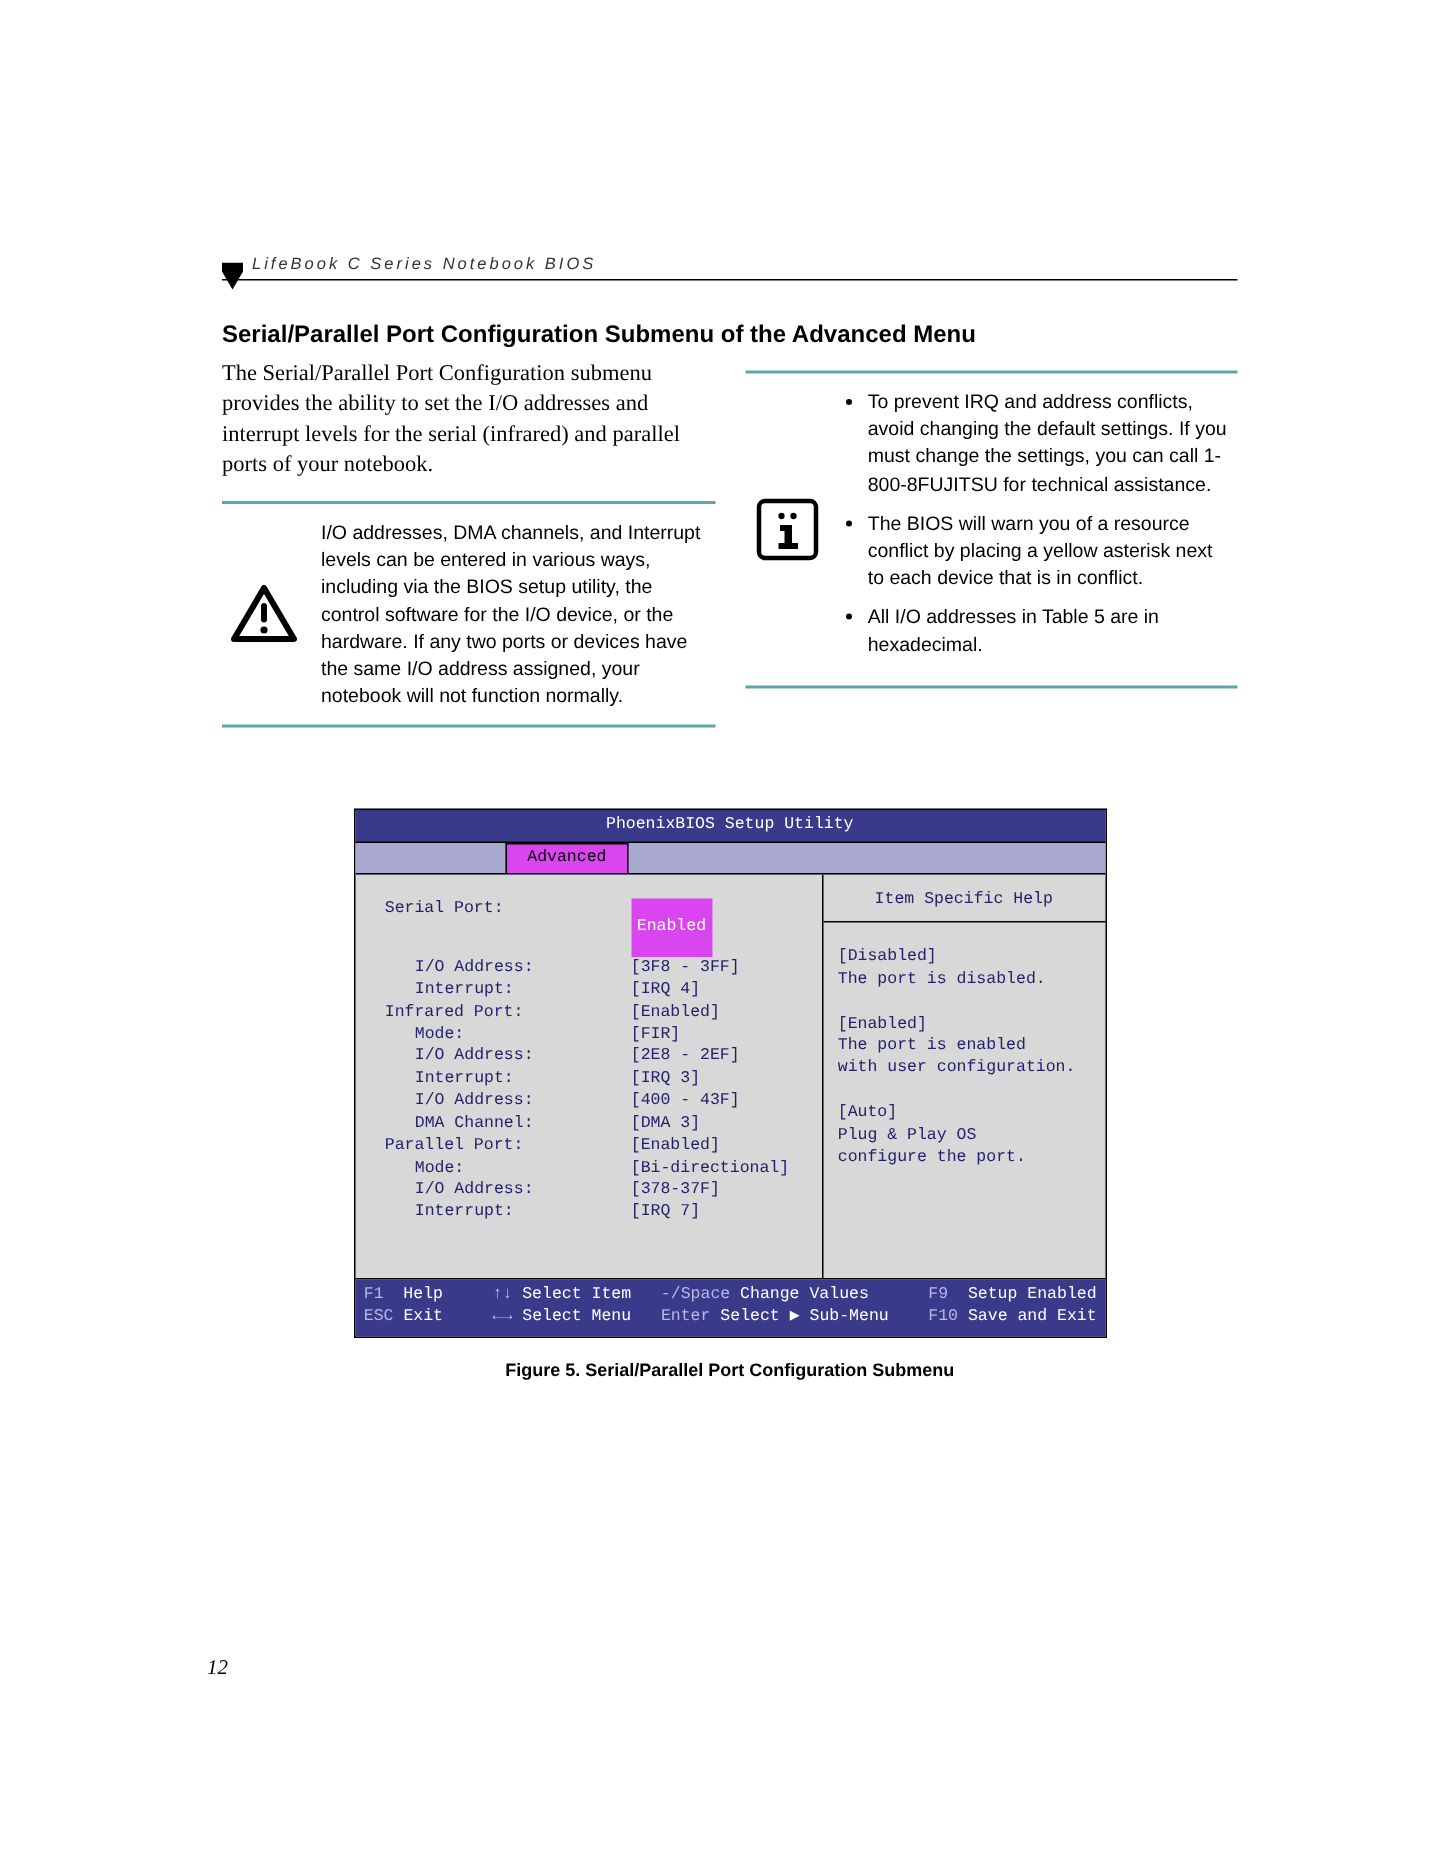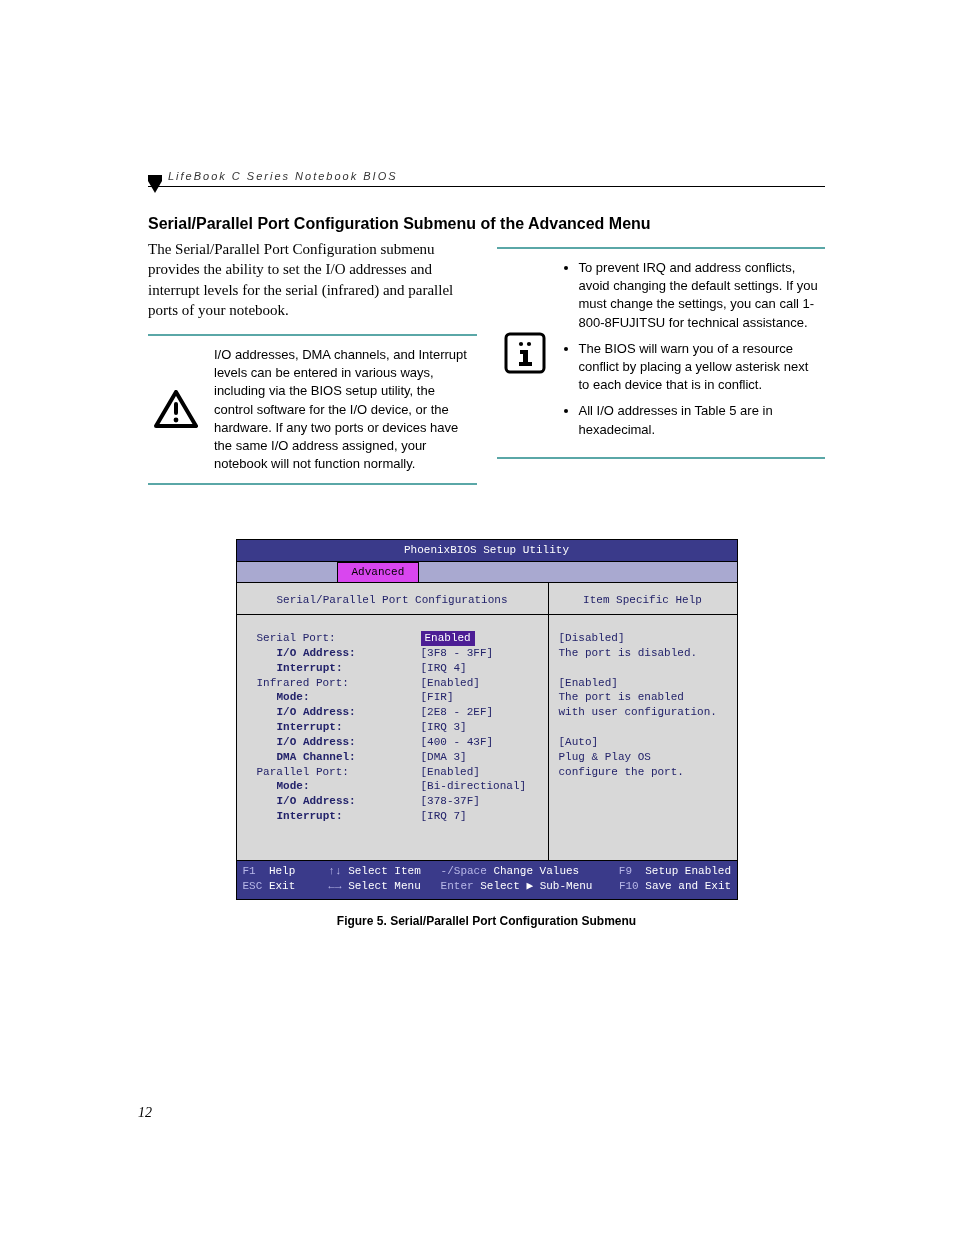--- a/index.html
+++ b/index.html
@@ -153,24 +153,24 @@
   .bios-fields {
     padding: 16px 8px 36px 20px;
     min-height: 228px;
     box-sizing: border-box;
   }
   .bios-row {
     display: flex;
     white-space: pre;
   }
   .bios-row .lbl { width: 164px; color:#22226a; }
-  .bios-row .lbl.indent { padding-left: 20px; width:144px;font-weight:bold; }
+  .bios-row .lbl.indent { padding-left: 20px; width:144px; }
   .bios-row .val { color:#22226a; }
   .bios-row .val.sel {
-    background:#4c1d95; color:#fff; padding:0 4px;
+    background:#d946ef; color:#fff; padding:12px 4px;
   }
   .bios-help {
     padding: 16px 10px 10px 10px;
     color: #22226a;
     white-space: pre-line;
   }
   .bios-footer {
     background: #3a3a8a;
     color: #fff;
     padding: 3px 6px 5px 6px;
@@ -259,21 +259,20 @@
   </div>
 
   <div class="bios-wrap">
     <div class="bios">
       <div class="bios-titlebar">PhoenixBIOS Setup Utility</div>
       <div class="bios-tabs">
         <div class="tab">Advanced</div>
       </div>
       <div class="bios-main">
         <div class="bios-left">
-          <div class="bios-panel-title">Serial/Parallel Port Configurations</div>
           <div class="bios-fields" id="bios-fields">
               <div class="bios-row"><span class="lbl">Serial Port:</span><span class="val sel">Enabled</span></div>
               <div class="bios-row"><span class="lbl indent">I/O Address:</span><span class="val">[3F8 - 3FF]</span></div>
               <div class="bios-row"><span class="lbl indent">Interrupt:</span><span class="val">[IRQ 4]</span></div>
               <div class="bios-row"><span class="lbl">Infrared Port:</span><span class="val">[Enabled]</span></div>
               <div class="bios-row"><span class="lbl indent">Mode:</span><span class="val">[FIR]</span></div>
               <div class="bios-row"><span class="lbl indent">I/O Address:</span><span class="val">[2E8 - 2EF]</span></div>
               <div class="bios-row"><span class="lbl indent">Interrupt:</span><span class="val">[IRQ 3]</span></div>
               <div class="bios-row"><span class="lbl indent">I/O Address:</span><span class="val">[400 - 43F]</span></div>
               <div class="bios-row"><span class="lbl indent">DMA Channel:</span><span class="val">[DMA 3]</span></div>

